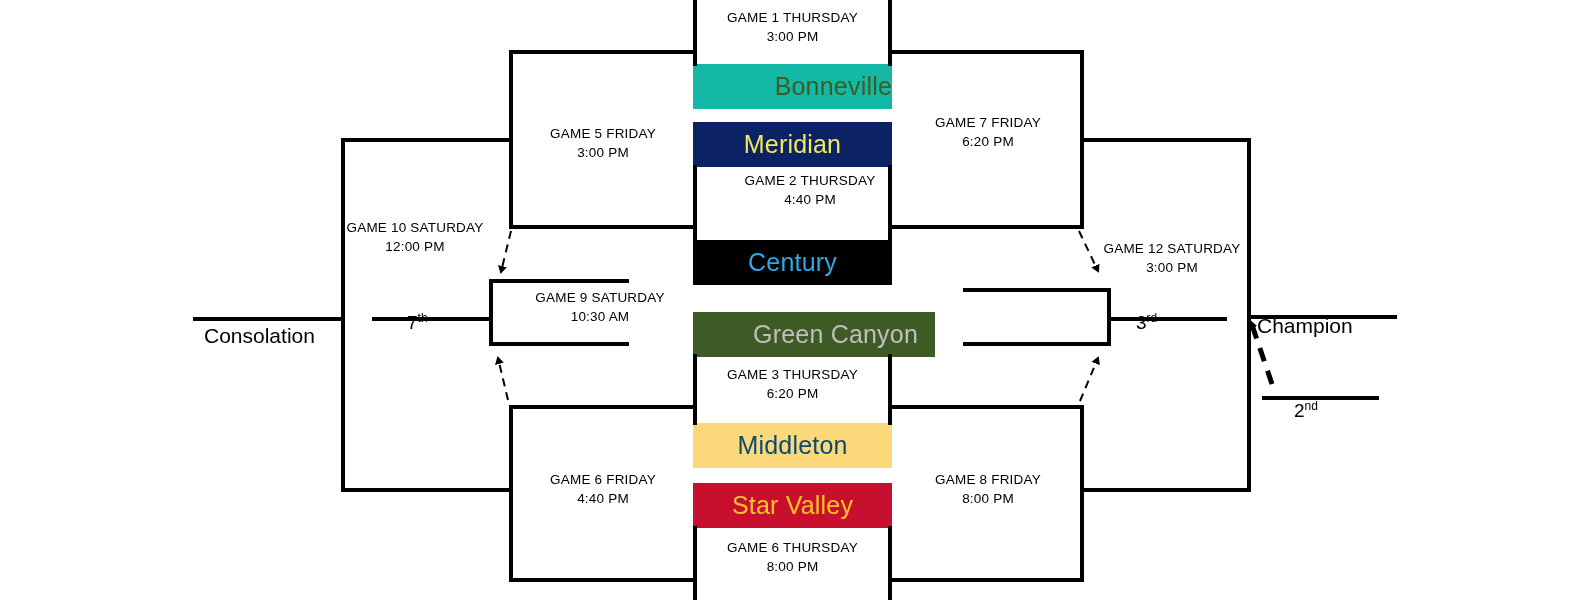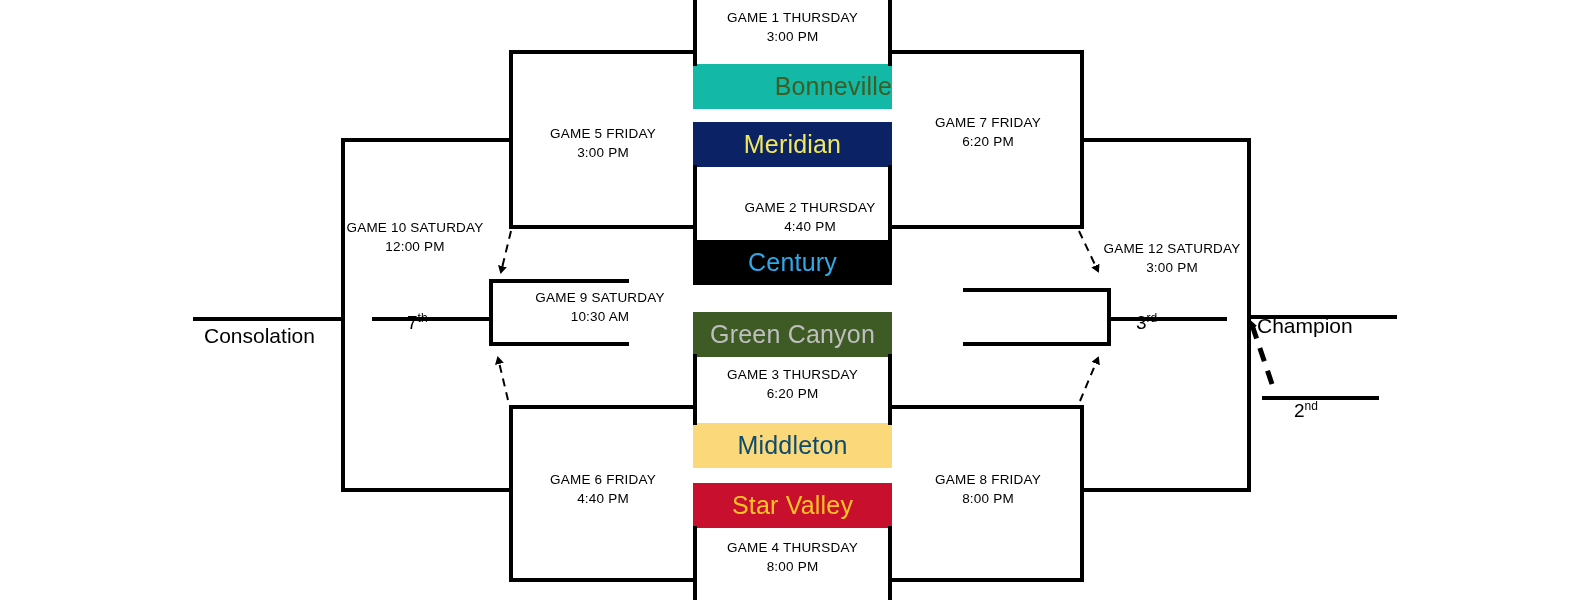--- a/index.html
+++ b/index.html
@@ -68,48 +68,48 @@
   </div>
 
   <div class="team" style="top:64px;background:#14b8a6;color:#3F5C22;justify-content:flex-end;">
     <span>Bonneville</span>
   </div>
 
   <div class="team" style="top:122px;background:#0B2265;color:#F2E85C;">
     <span>Meridian</span>
   </div>
 
-  <div class="glabel" style="left:693px;top:198px;width:234px;">
+  <div class="glabel" style="left:693px;top:171px;width:234px;">
     <span>GAME 2 THURSDAY</span>
     <span class="l2">4:40 PM</span>
   </div>
 
   <div class="team" style="top:240px;background:#000000;color:#2FA8E8;">
     <span>Century</span>
   </div>
 
-  <div class="team" style="top:312px;background:#3E5B26;color:#BFBFBF;">
+  <div class="team" style="top:312px;background:#3E5B26;color:#BFBFBF;padding-left:43px;">
     <span>Green Canyon</span>
   </div>
 
   <div class="glabel" style="left:693px;top:365px;width:199px;">
     <span>GAME 3 THURSDAY</span>
     <span class="l2">6:20 PM</span>
   </div>
 
   <div class="team" style="top:423px;background:#FBD97B;color:#0c4a6e;">
     <span>Middleton</span>
   </div>
 
   <div class="team" style="top:483px;background:#C8102E;color:#FFC425;text-align:center;">
     <span>Star Valley</span>
   </div>
 
   <div class="glabel" style="left:693px;top:538px;width:199px;">
-    <span>GAME 4 THURSDAY</span>
+    <span>GAME 6 THURSDAY</span>
     <span class="l2">8:00 PM</span>
   </div>
 
   <div class="ln vl" style="left:693px;top:0px;height:66px;"></div>
   <div class="ln vl" style="left:693px;top:165px;height:78px;"></div>
   <div class="ln vl" style="left:693px;top:354px;height:71px;"></div>
   <div class="ln vl" style="left:693px;top:526px;height:74px;"></div>
 
   <div class="ln vl" style="left:888px;top:0px;height:66px;"></div>
   <div class="ln vl" style="left:888px;top:165px;height:78px;"></div>

